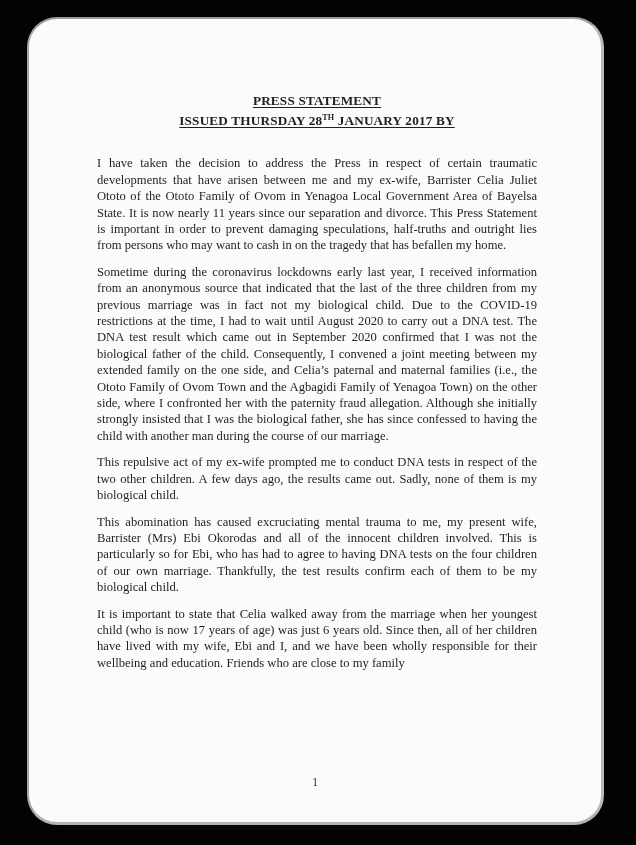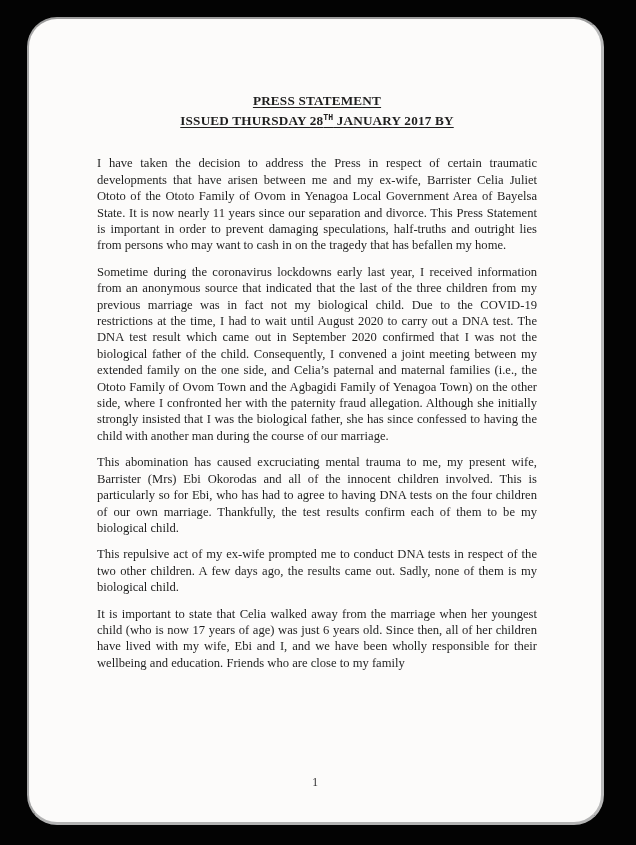--- a/index.html
+++ b/index.html
@@ -44,21 +44,20 @@
     margin-bottom: 26px;
   }
   .title-line {
     text-decoration: underline;
     text-underline-offset: 2px;
   }
   .title-line .sup {
     font-size: 0.62em;
     vertical-align: super;
     letter-spacing: 0;
-    font-family: Liberation Mono, monospace;
   }
   .title-line .italic {
     font-style: italic;
   }
   .body-text p {
     margin: 0 0 10px 0;
     font-size: 12.6px;
     line-height: 16.4px;
     text-align: justify;
   }
@@ -83,21 +82,21 @@
         <span>PRESS STATEMENT</span>
       </div>
       <div class="title-line">
         <span>ISSUED THURSDAY 28</span><span class="sup">TH</span><span> JANUARY 2017 BY</span>
       </div>
     </div>
 
     <div class="body-text">
       <p>I have taken the decision to address the Press in respect of certain traumatic developments that have arisen between me and my ex-wife, Barrister Celia Juliet Ototo of the Ototo Family of Ovom in Yenagoa Local Government Area of Bayelsa State. It is now nearly 11 years since our separation and divorce. This Press Statement is important in order to prevent damaging speculations, half-truths and outright lies from persons who may want to cash in on the tragedy that has befallen my home.</p>
       <p>Sometime during the coronavirus lockdowns early last year, I received information from an anonymous source that indicated that the last of the three children from my previous marriage was in fact not my biological child. Due to the COVID-19 restrictions at the time, I had to wait until August 2020 to carry out a DNA test. The DNA test result which came out in September 2020 confirmed that I was not the biological father of the child. Consequently, I convened a joint meeting between my extended family on the one side, and Celia’s paternal and maternal families (i.e., the Ototo Family of Ovom Town and the Agbagidi Family of Yenagoa Town) on the other side, where I confronted her with the paternity fraud allegation. Although she initially strongly insisted that I was the biological father, she has since confessed to having the child with another man during the course of our marriage.</p>
+      <p>This repulsive act of my ex-wife prompted me to conduct DNA tests in respect of the two other children. A few days ago, the results came out. Sadly, none of them is my biological child.</p>
       <p>This abomination has caused excruciating mental trauma to me, my present wife, Barrister (Mrs) Ebi Okorodas and all of the innocent children involved. This is particularly so for Ebi, who has had to agree to having DNA tests on the four children of our own marriage. Thankfully, the test results confirm each of them to be my biological child.</p>
-      <p>This repulsive act of my ex-wife prompted me to conduct DNA tests in respect of the two other children. A few days ago, the results came out. Sadly, none of them is my biological child.</p>
       <p>It is important to state that Celia walked away from the marriage when her youngest child (who is now 17 years of age) was just 6 years old. Since then, all of her children have lived with my wife, Ebi and I, and we have been wholly responsible for their wellbeing and education. Friends who are close to my family</p>
     </div>
 
     <div class="page-number">1</div>
 
   </div>
 </div>
 
 </body></html>

